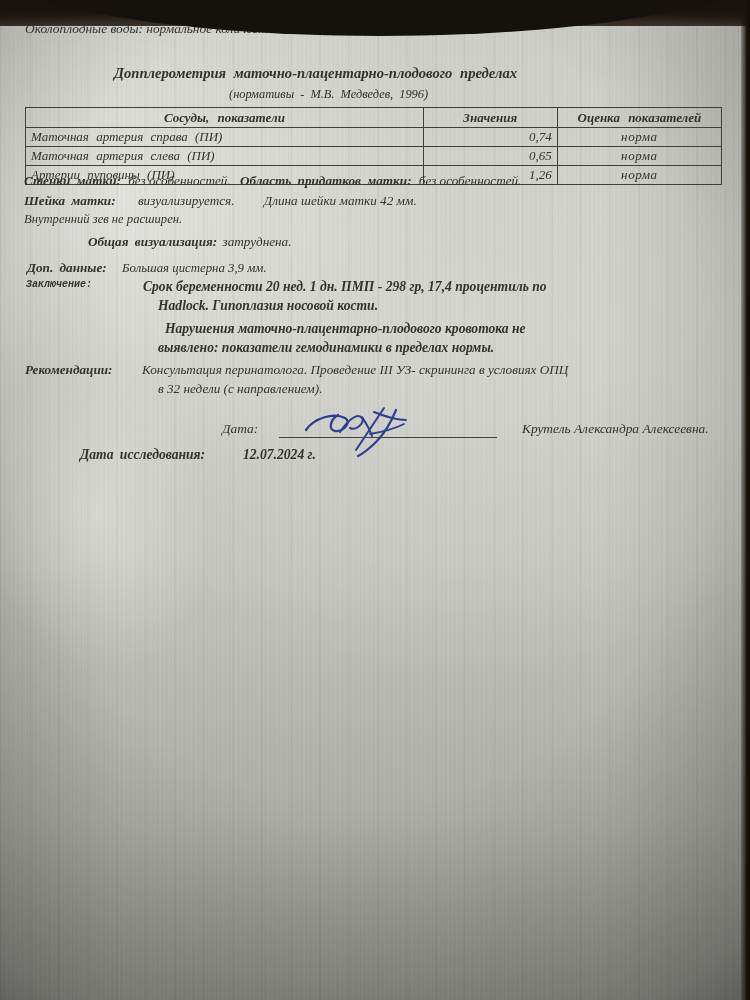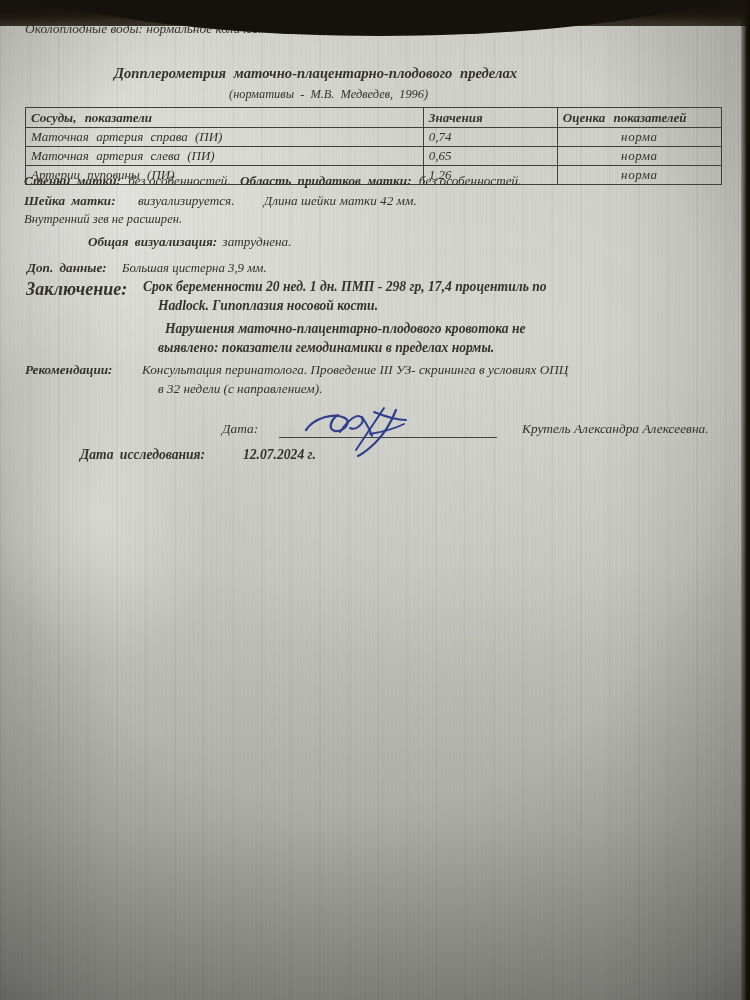--- a/index.html
+++ b/index.html
@@ -146,28 +146,28 @@
   }
   .dop-table td, .dop-table th {
     border: 1px solid #40403a;
     padding: 1px 5px;
     font-size: 13px;
     line-height: 1.18;
     font-style: italic;
     font-weight: normal;
   }
   .dop-table th {
-    text-align: left;
+    text-align: center;
     font-weight: bold;
     word-spacing: 5px;
     height: 17px;
   }
   .dop-table td { height: 16px; }
   .col-name  { width: 410px; text-align: left;  word-spacing: 4px; }
-  .col-value { width: 128px; text-align: left; }
+  .col-value { width: 128px; text-align: right; }
   .col-eval  { width: 159px; text-align: center; word-spacing: 4px; }
   .dop-table tbody td.col-eval { word-spacing: 3px; letter-spacing: 0.6px; }
 
   
   .sig-rule {
     position: absolute;
     left: 279px; top: 437px;
     width: 218px; height: 0;
     border-bottom: 1.3px solid #43423c;
   }
@@ -249,21 +249,21 @@
     <div class="ln" style="left:88px; top:233px;">
       <span class="b w">Общая   визуализация:</span>
       <span style="margin-left:2px;">затруднена.</span>
     </div>
 
     <div class="ln" style="left:27px; top:259px;">
       <span class="b w">Доп.  данные:</span>
       <span style="margin-left:12px; font-size:12.8px;">Большая цистерна 3,9 мм.</span>
     </div>
 
-    <div class="ln b" style="left:26px; top:278px; font-size:18px; word-spacing:3px;">Заключение:</div>
+    <div class="ln b" style="left:26px; top:278px; font-size:10px; word-spacing:3px;font-family:Liberation Mono, monospace;">Заключение:</div>
     <div class="ln b" style="left:143px; top:278px; font-size:13.6px;">Срок беременности 20 нед. 1 дн.   ПМП - 298 гр, 17,4 процентиль по</div>
     <div class="ln b" style="left:165px; top:320px; font-size:13.6px;">Нарушения     маточно-плацентарно-плодового     кровотока    не</div>
     <div class="ln b" style="left:158px; top:297px; font-size:13.6px;">Hadlock. Гипоплазия носовой кости.</div>
     <div class="ln b" style="left:158px; top:339px; font-size:13.6px;">выявлено: показатели гемодинамики в пределах нормы.</div>
 
     <div class="ln b" style="left:25px; top:361px; word-spacing:2px;">Рекомендации:</div>
     <div class="ln" style="left:142px; top:361px; font-size:13.2px;">Консультация перинатолога. Проведение III  УЗ- скрининга  в  условиях  ОПЦ</div>
     <div class="ln" style="left:158px; top:380px; font-size:13.2px;">в 32 недели (с направлением).</div>
 
     <div class="ln" style="left:222px; top:420px; font-size:13.4px;">Дата:</div>

